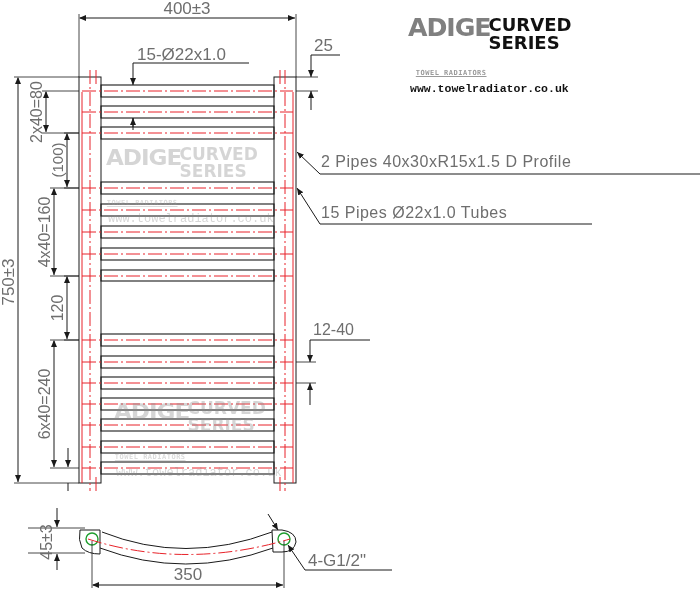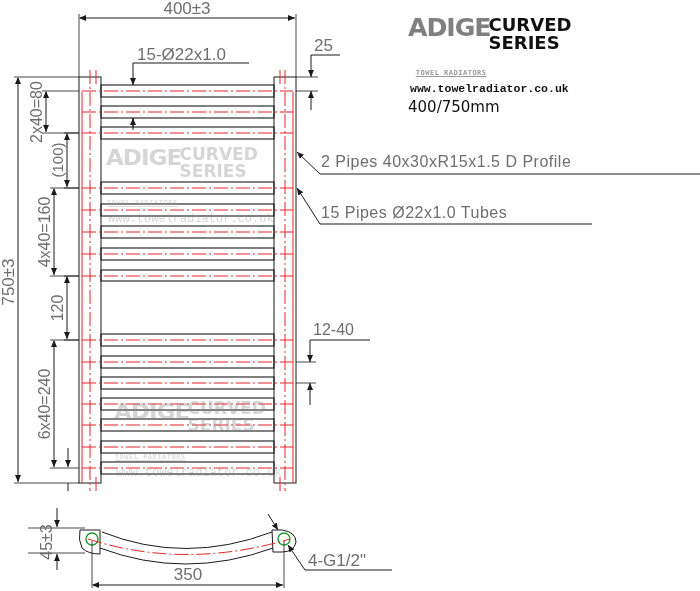--- a/index.html
+++ b/index.html
@@ -186,21 +186,20 @@
     <div class="brand-logo">
       <span class="logo-main">ADIGE</span>
       <span class="logo-sub">TOWEL RADIATORS</span>
     </div>
     <div>
       <div class="series-text">CURVED</div>
       <div class="series-text">SERIES</div>
     </div>
   </div>
   <div class="brand-url">www.towelradiator.co.uk</div>
-  <div class="brand-size">400/750mm</div>
 </div>
 
 <div class="wm" style="left:106px; top:146px;">
   <div class="brand-row">
     <div class="brand-logo">
       <span class="logo-main">ADIGE</span>
       <span class="logo-sub">TOWEL RADIATORS</span>
     </div>
     <div>
       <div class="series-text">CURVED</div>

